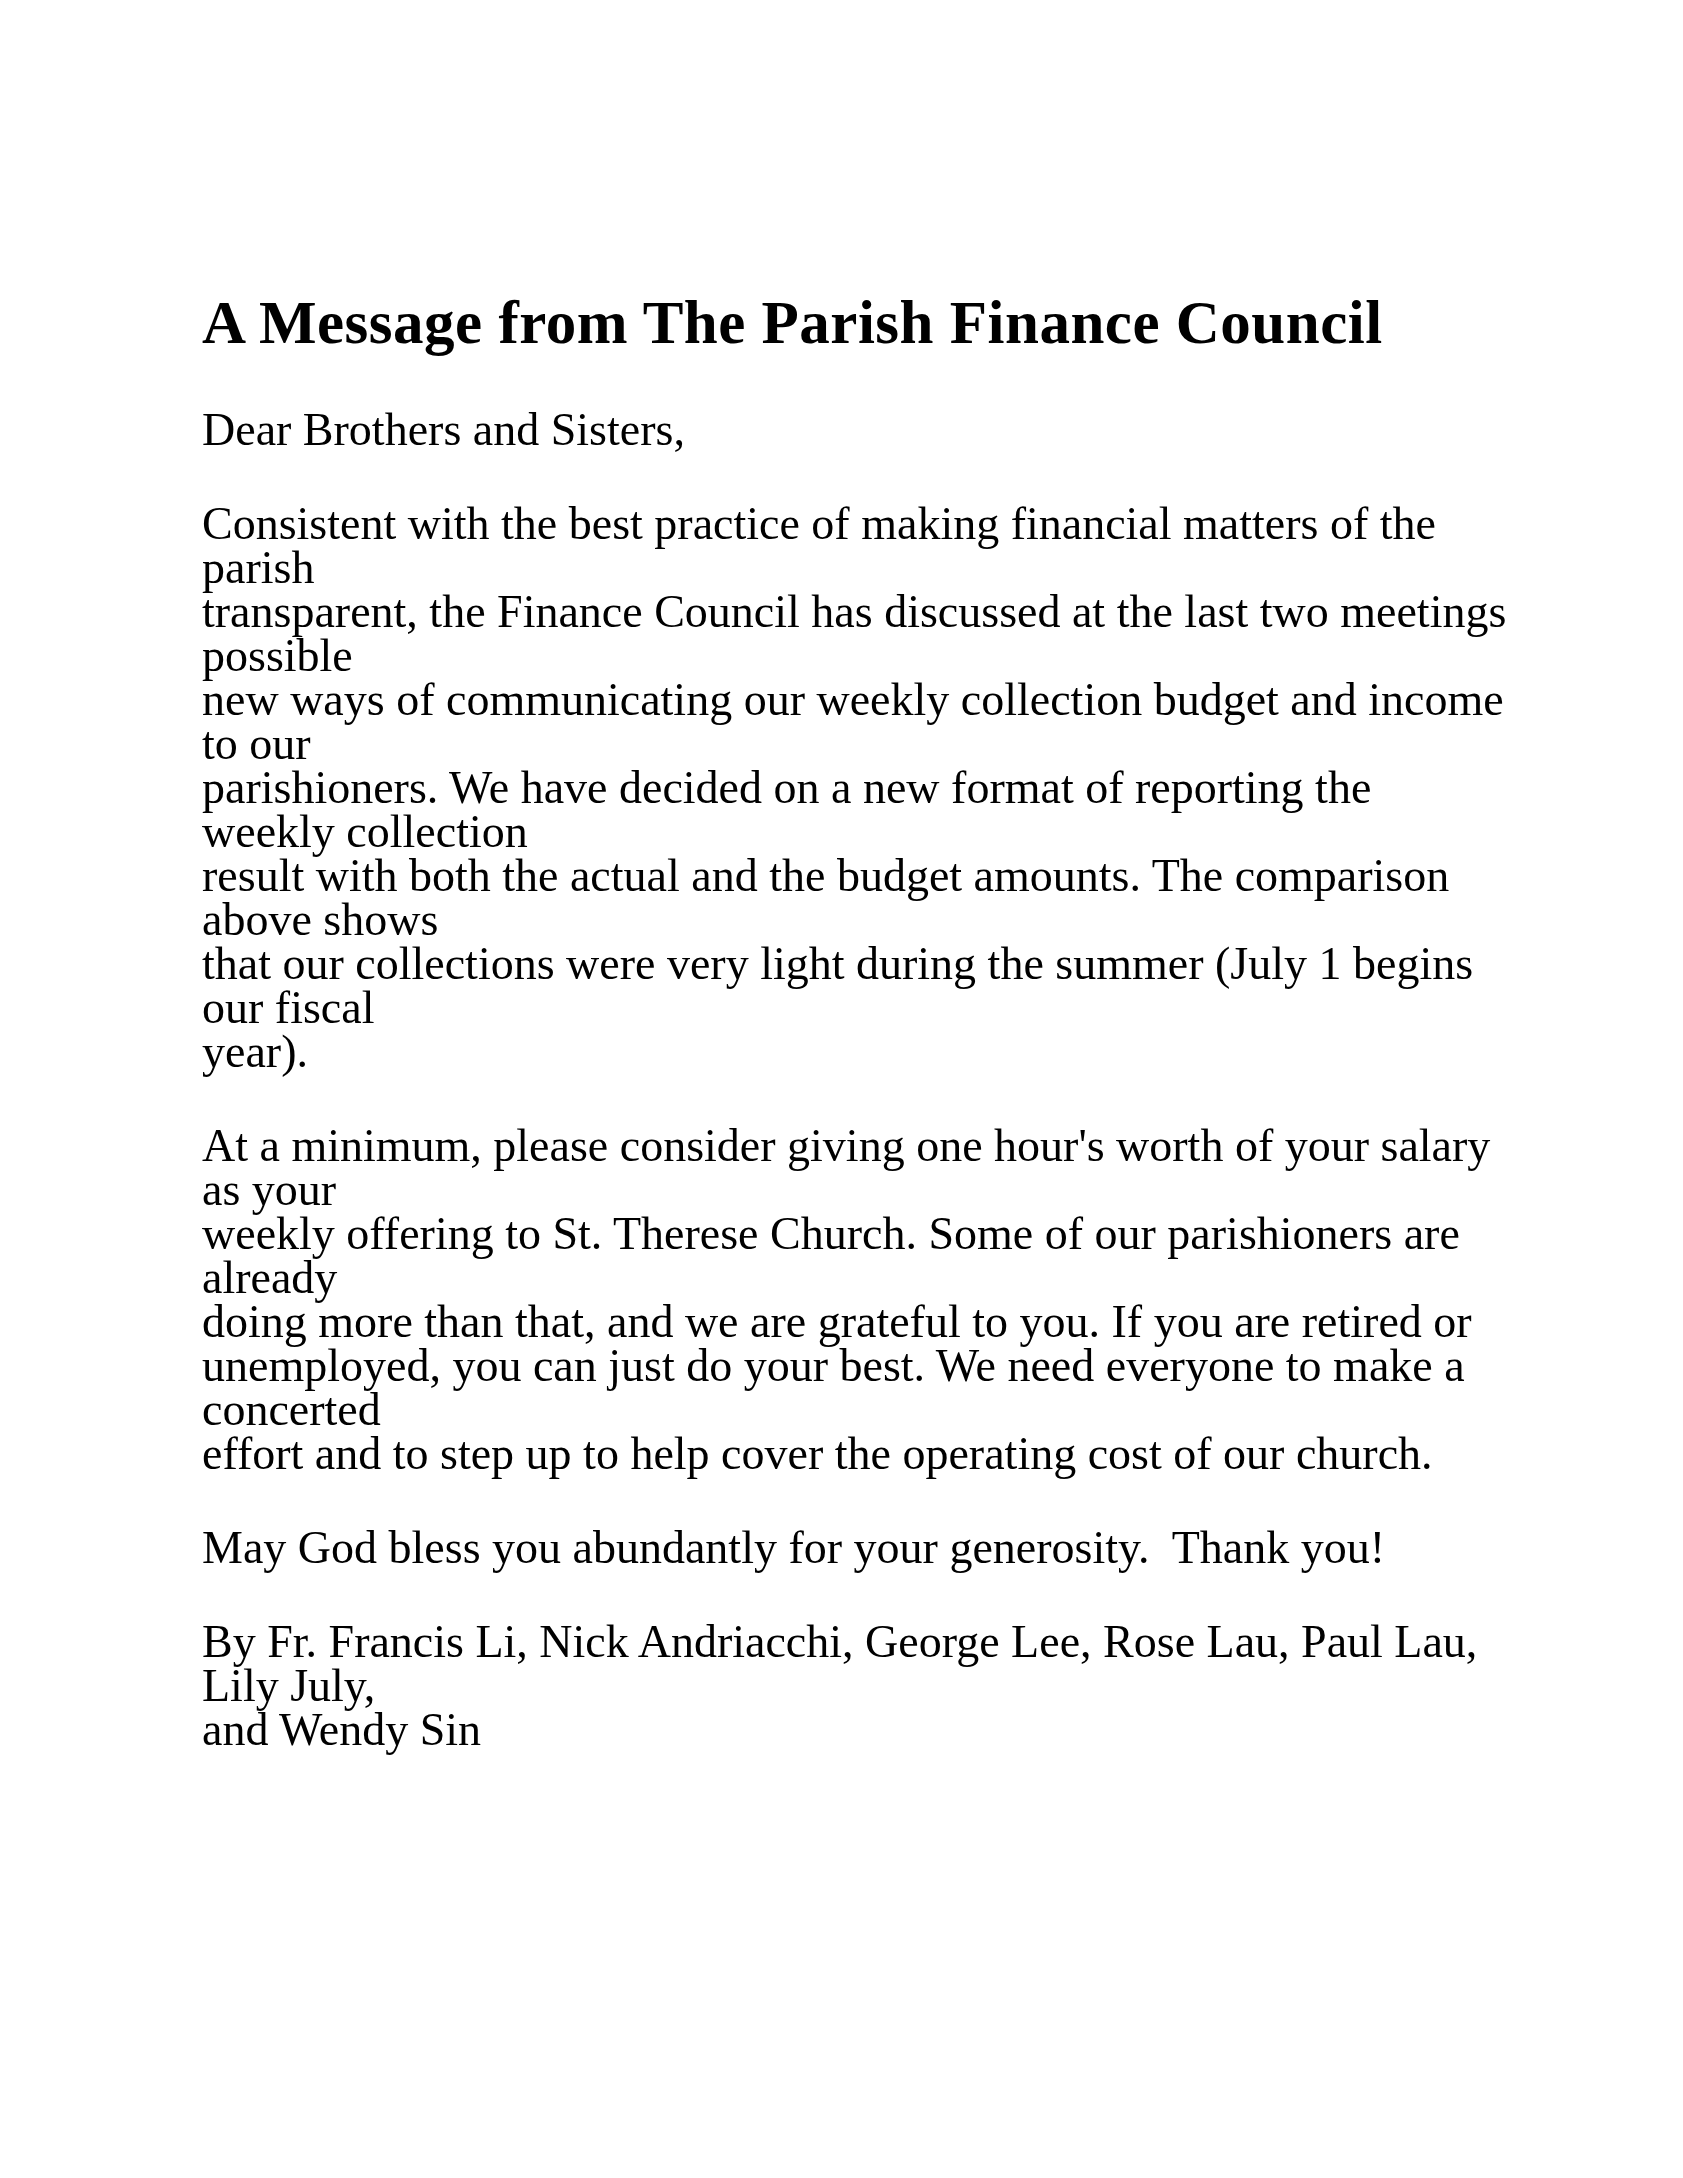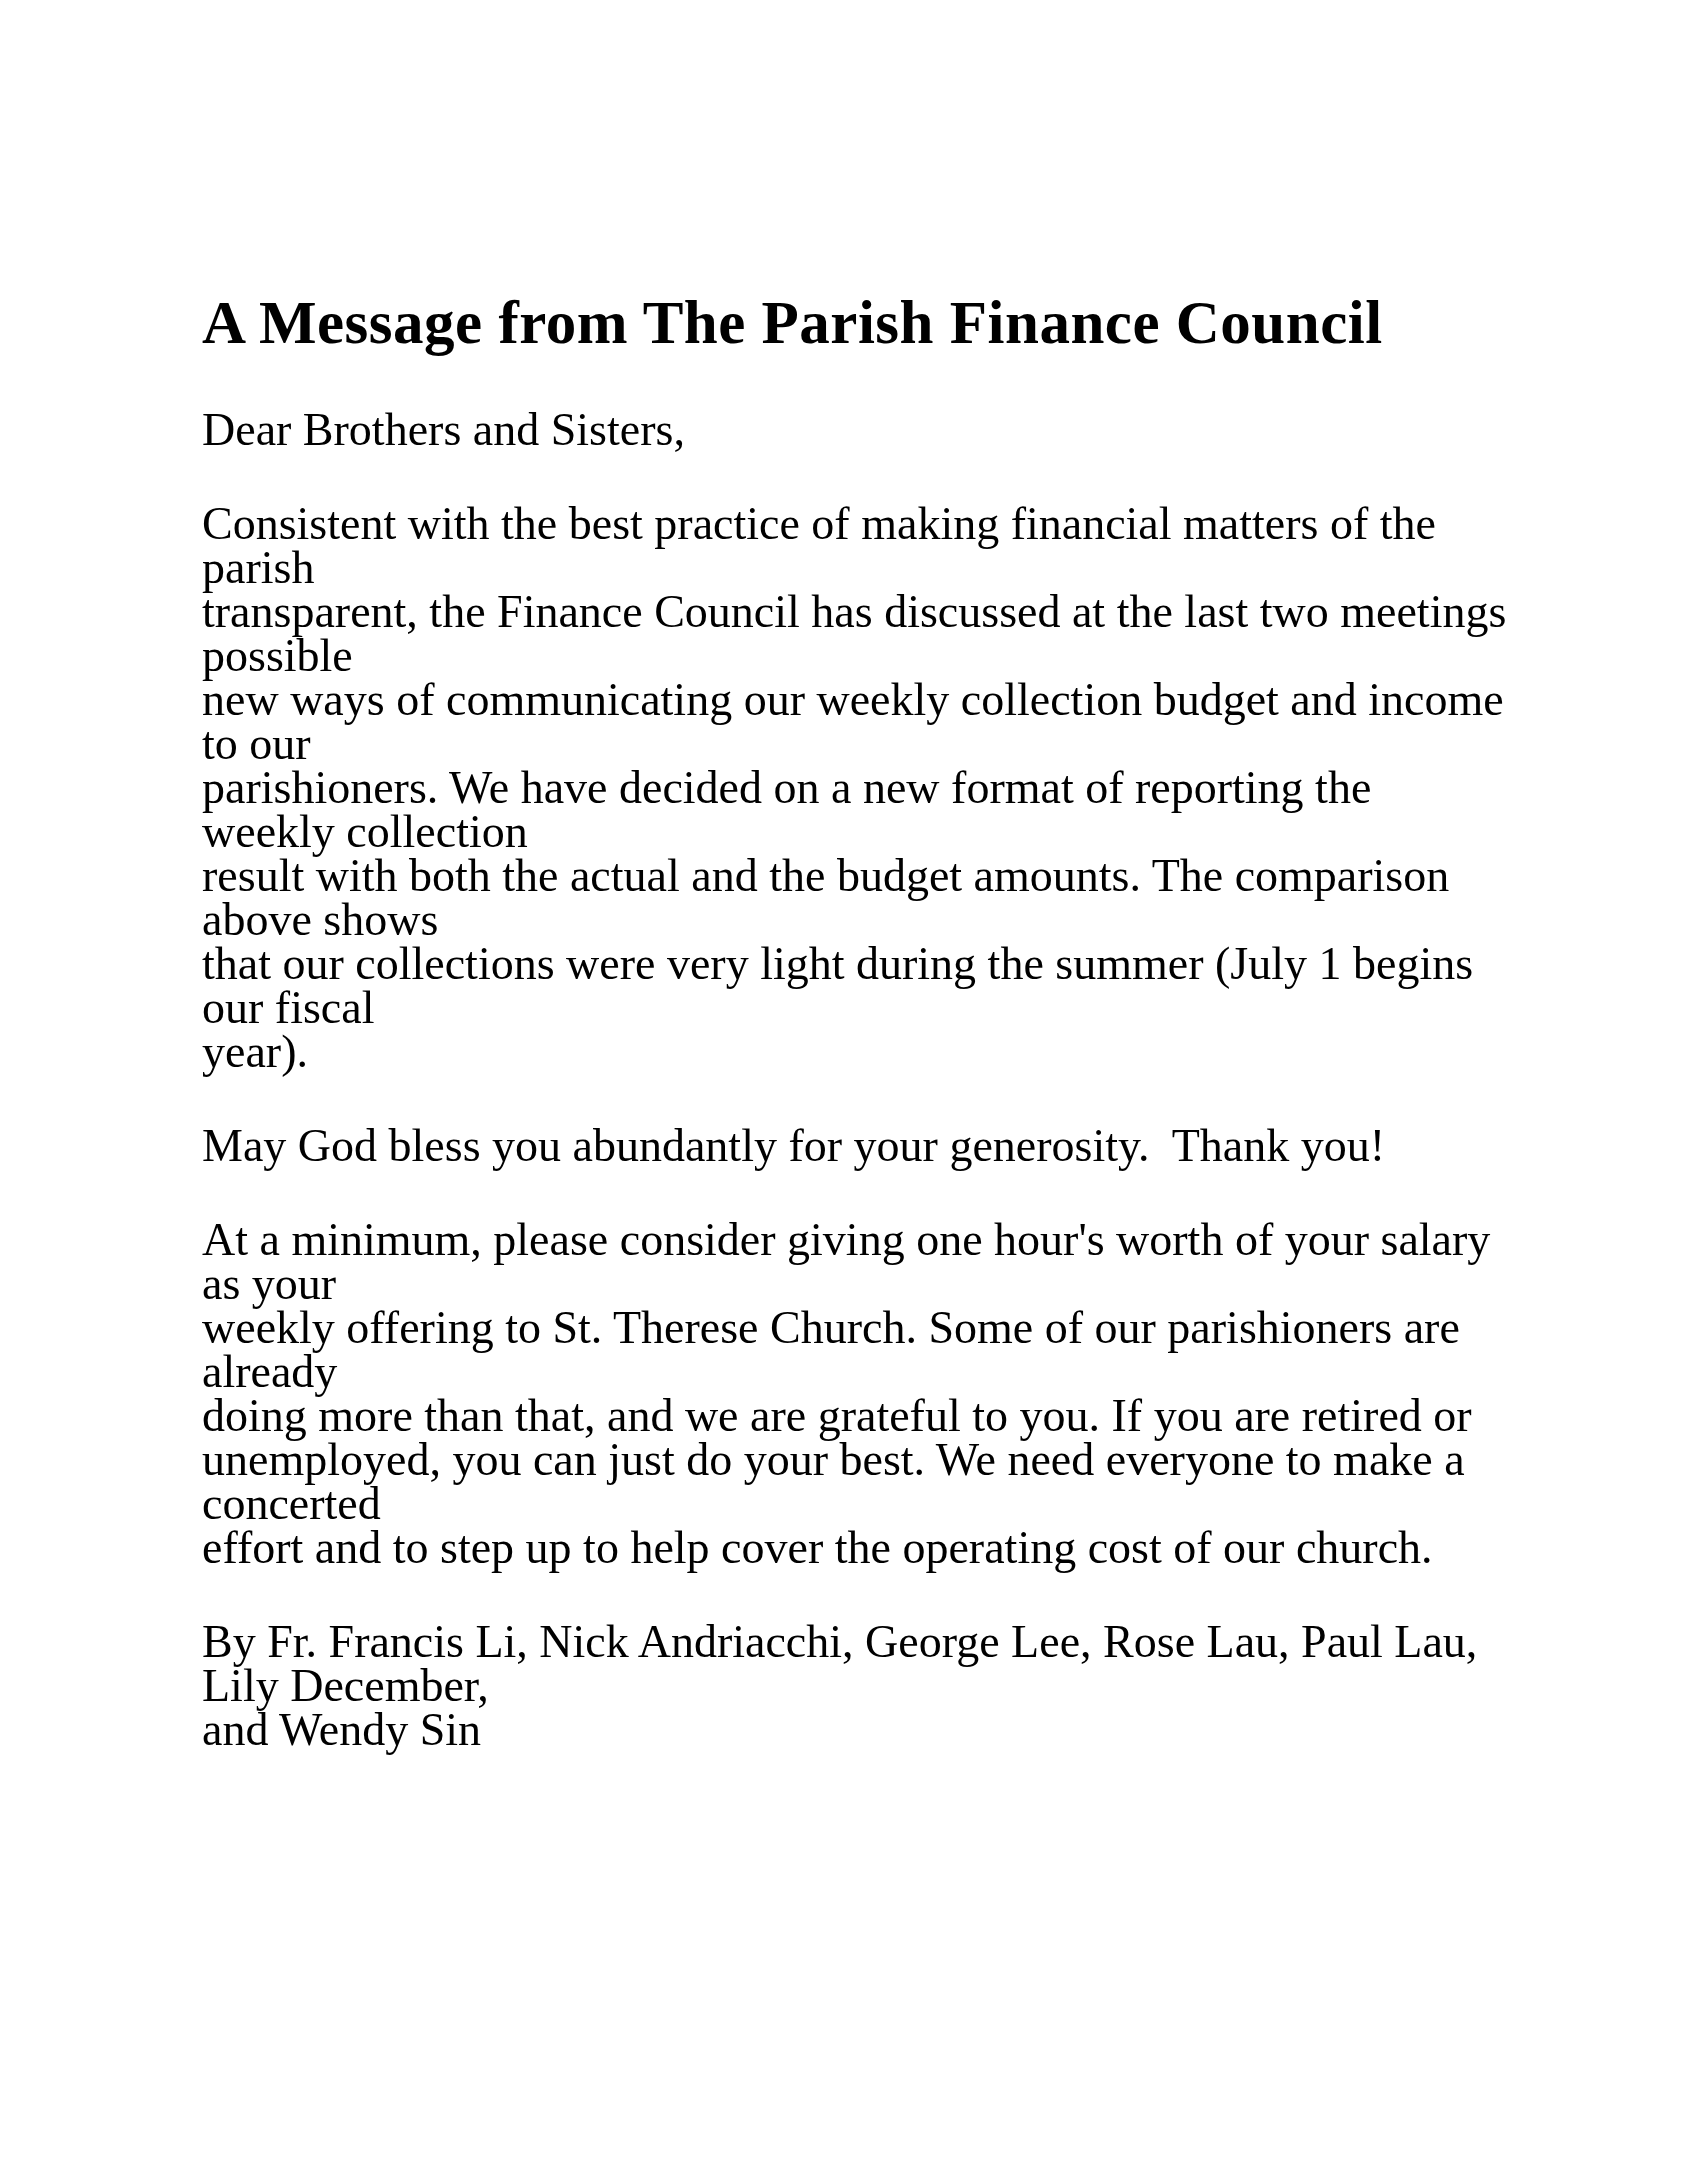--- a/index.html
+++ b/index.html
@@ -46,24 +46,24 @@
   <p class="doc-para">Dear Brothers and Sisters,</p>
 
   <p class="doc-para">Consistent with the best practice of making financial matters of the parish
 transparent, the Finance Council has discussed at the last two meetings possible
 new ways of communicating our weekly collection budget and income to our
 parishioners. We have decided on a new format of reporting the weekly collection
 result with both the actual and the budget amounts. The comparison above shows
 that our collections were very light during the summer (July 1 begins our fiscal
 year).</p>
 
-  <p class="doc-para">May God bless you abundantly for your generosity.  Thank you!</p>
-
   <p class="doc-para">At a minimum, please consider giving one hour's worth of your salary as your
 weekly offering to St. Therese Church. Some of our parishioners are already
 doing more than that, and we are grateful to you. If you are retired or
 unemployed, you can just do your best. We need everyone to make a concerted
 effort and to step up to help cover the operating cost of our church.</p>
 
-  <p class="doc-para">By Fr. Francis Li, Nick Andriacchi, George Lee, Rose Lau, Paul Lau, Lily December,
+  <p class="doc-para">May God bless you abundantly for your generosity.  Thank you!</p>
+
+  <p class="doc-para">By Fr. Francis Li, Nick Andriacchi, George Lee, Rose Lau, Paul Lau, Lily July,
 and Wendy Sin</p>
 </div>
 
 
 </body></html>

